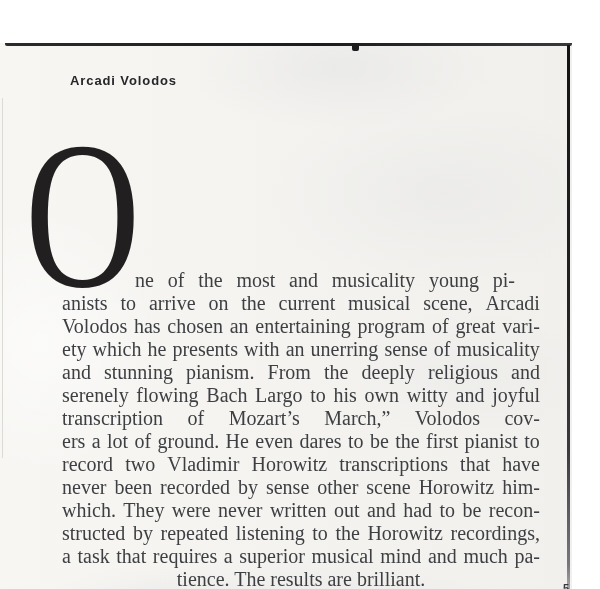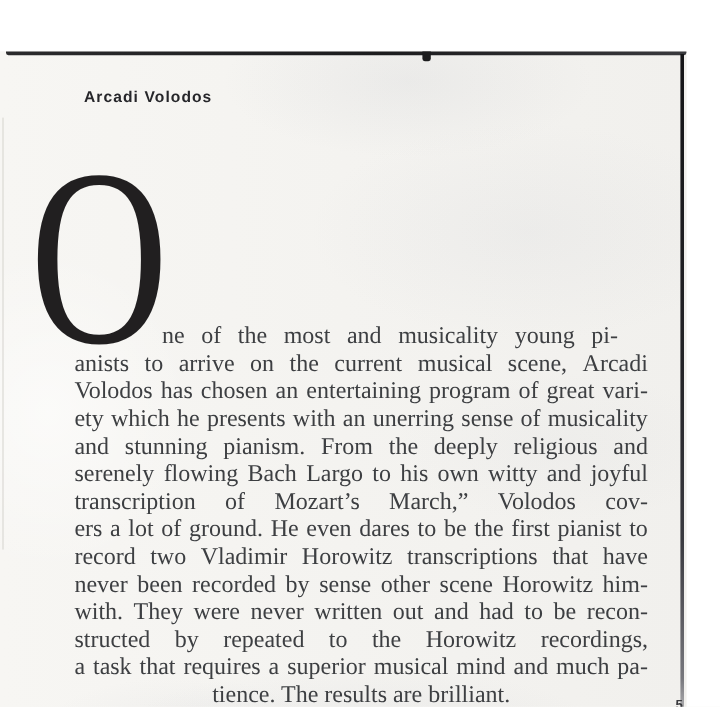--- a/index.html
+++ b/index.html
@@ -232,36 +232,37 @@
         <span>been</span>
         <span>recorded</span>
         <span>by</span>
         <span>sense</span>
         <span>other</span>
         <span>scene</span>
         <span>Horowitz</span>
         <span>him-</span>
       </div>
       <div class="line">
-        <span>with.</span>
+        <span>which.</span>
         <span>They</span>
         <span>were</span>
         <span>never</span>
         <span>written</span>
         <span>out</span>
         <span>and</span>
         <span>had</span>
         <span>to</span>
         <span>be</span>
         <span>recon-</span>
       </div>
       <div class="line">
         <span>structed</span>
         <span>by</span>
         <span>repeated</span>
+        <span>listening</span>
         <span>to</span>
         <span>the</span>
         <span>Horowitz</span>
         <span>recordings,</span>
       </div>
       <div class="line">
         <span>a</span>
         <span>task</span>
         <span>that</span>
         <span>requires</span>

